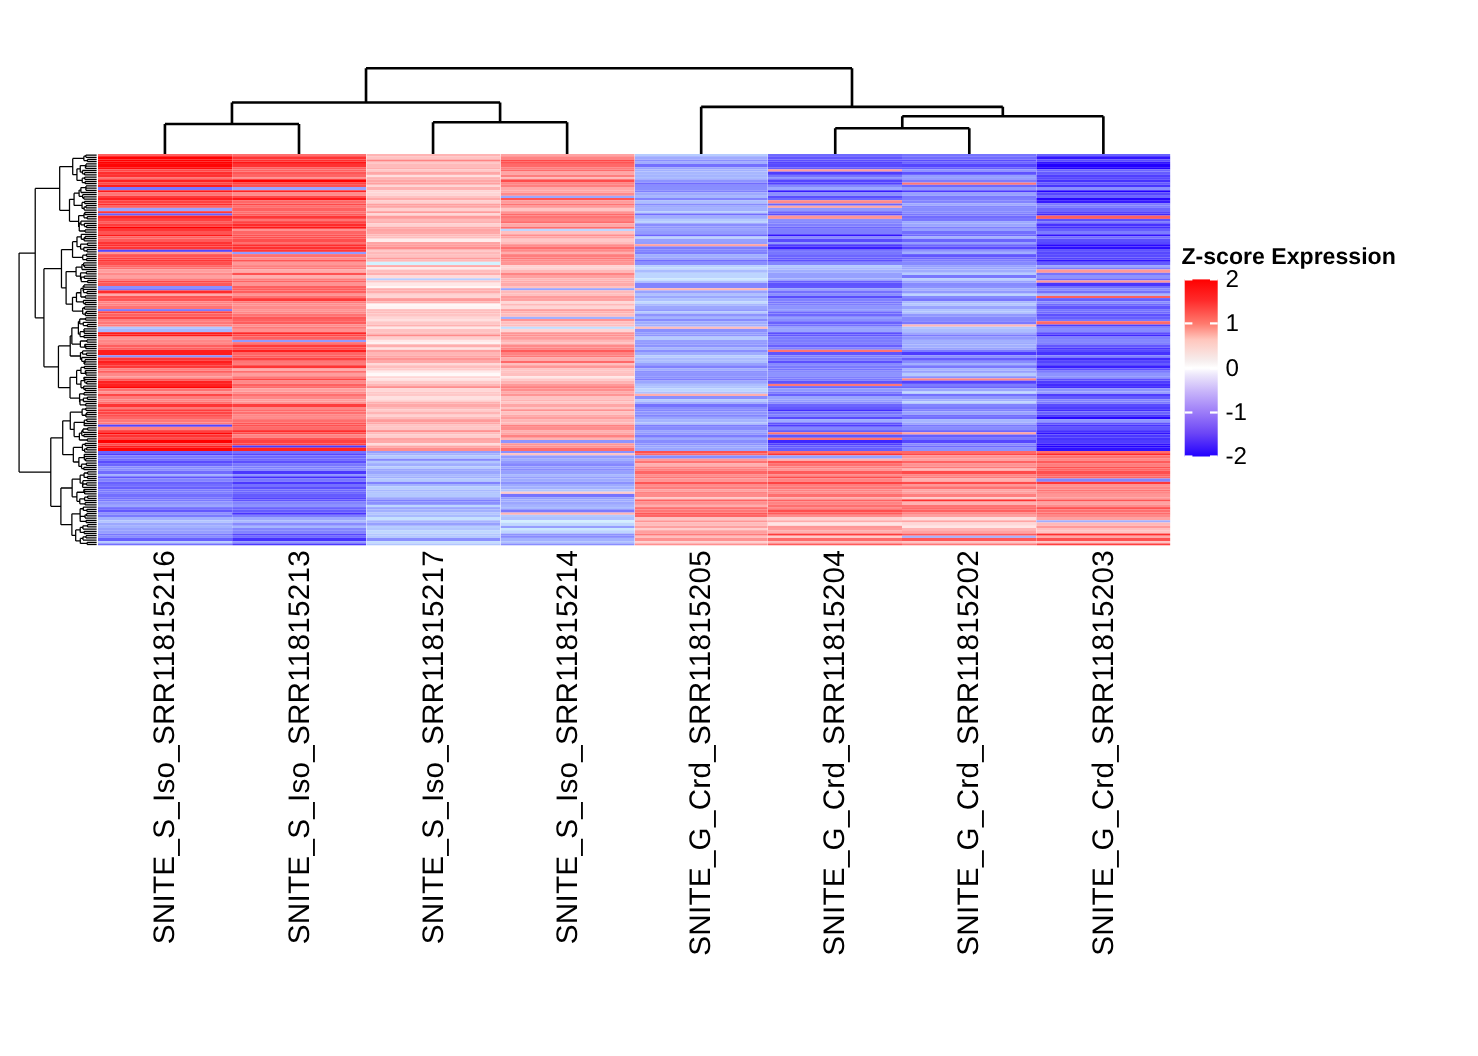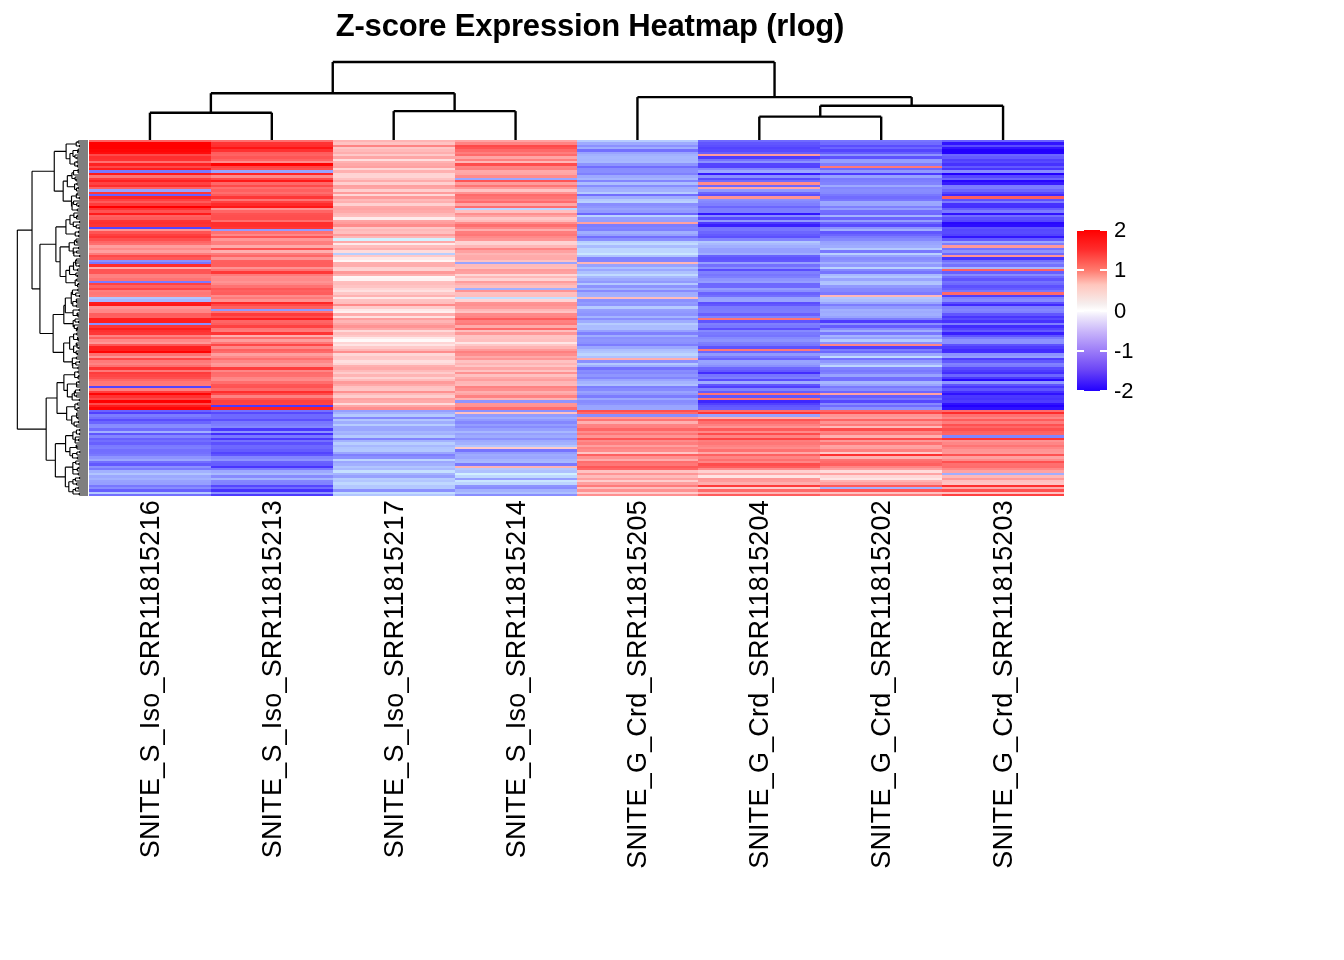--- a/index.html
+++ b/index.html
@@ -61,21 +61,20 @@
     transform-origin:left top;
     transform:rotate(-90deg) translateX(-100%) translateY(-50%);
     white-space:nowrap;font-size:27px;letter-spacing:0.2px;
   }
 </style>
 </head>
 <body>
 
 <div id="plot">
 
-  <div id="title">Z-score Expression Heatmap (rlog)</div>
 
   <svg id="colDendro" viewBox="0 0 975 82" preserveAspectRatio="none">
       <line x1="60.9375" y1="82" x2="60.9375" y2="54.7" stroke="#000" stroke-width="2.4"></line>
       <line x1="182.8125" y1="82" x2="182.8125" y2="54.7" stroke="#000" stroke-width="2.4"></line>
       <line x1="60.9375" y1="54.7" x2="182.8125" y2="54.7" stroke="#000" stroke-width="2.4"></line>
       <line x1="304.6875" y1="82" x2="304.6875" y2="53.14" stroke="#000" stroke-width="2.4"></line>
       <line x1="426.5625" y1="82" x2="426.5625" y2="53.14" stroke="#000" stroke-width="2.4"></line>
       <line x1="304.6875" y1="53.14" x2="426.5625" y2="53.14" stroke="#000" stroke-width="2.4"></line>
       <line x1="121.875" y1="54.7" x2="121.875" y2="35.2" stroke="#000" stroke-width="2.4"></line>
       <line x1="365.625" y1="53.14" x2="365.625" y2="35.2" stroke="#000" stroke-width="2.4"></line>
@@ -1356,20 +1355,21 @@
       </div>
       <div class="collab">
         <span>SNITE_G_Crd_SRR11815202</span>
       </div>
       <div class="collab">
         <span>SNITE_G_Crd_SRR11815203</span>
       </div>
     </div>
 
   <div id="legend">
+    <div id="legendTitle">Z-score Expression</div>
     <div id="legendBody">
       <div id="colorbar"></div>
     <div class="tickrow" style="top: 0px;">
           <i class="l"></i>
           <i class="r"></i>
         </div>
         <div class="ticklabel" style="top: 0px;">2</div>
         <div class="tickrow" style="top: 40.25px;">
           <i class="l"></i>
           <i class="r"></i>

